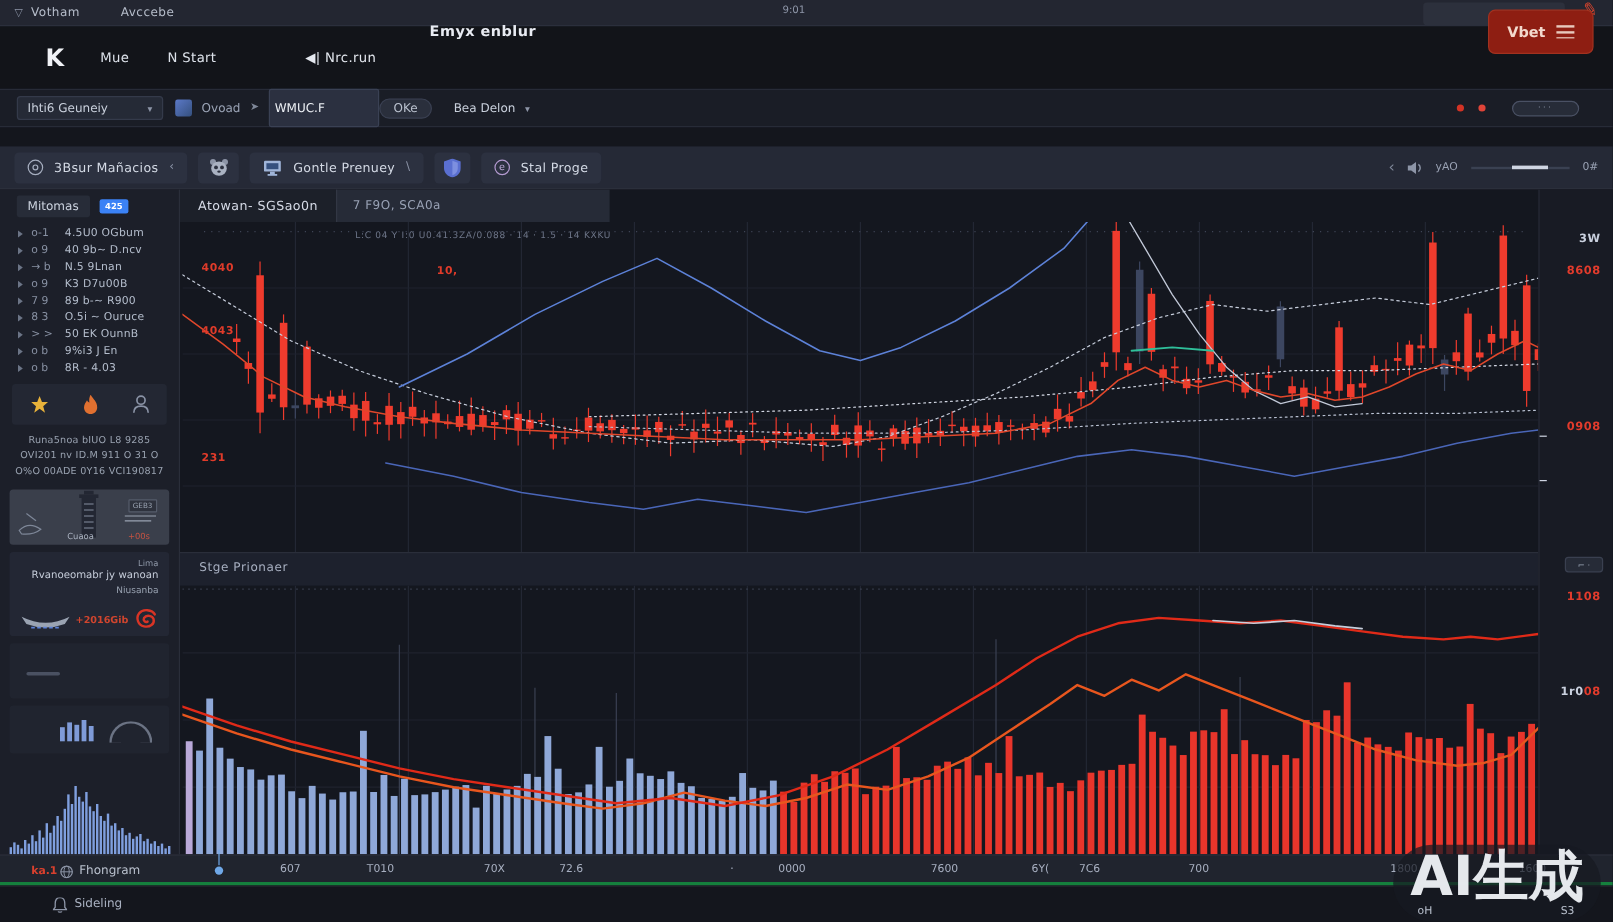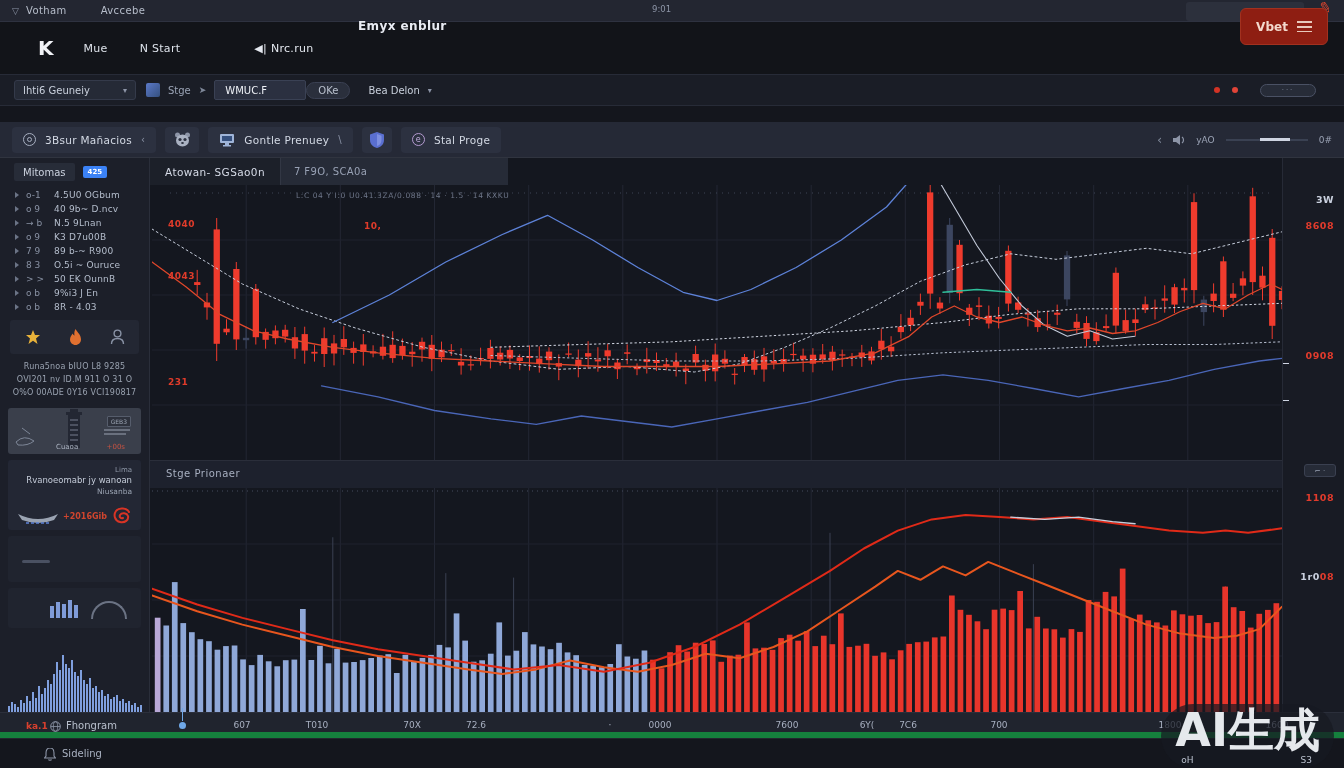--- a/index.html
+++ b/index.html
@@ -39,22 +39,22 @@
 .filterbar{position:absolute;top:74px;left:0;right:0;height:32px;background:#1a1d26;
   border-top:1px solid #272b37;border-bottom:1px solid #272b37;display:flex;
   align-items:center;padding:0 14px;font-size:10px}
 .fbox{background:#252a36;border:1px solid #343a4a;border-radius:3px;height:20px;
   display:flex;align-items:center;padding:0 8px;color:#c9d0dc}
 .caret{font-size:8px;color:#8d95a7;margin-left:8px}
 .appic{width:14px;height:14px;border-radius:2px;background:linear-gradient(135deg,#5b79c8,#35507e);
   margin:0 8px 0 10px}
 .crumb{color:#9aa3b5;display:flex;align-items:center;gap:8px;margin-right:8px}
 .crumb .arr{color:#7e8798;font-size:9px}
-.finput{width:92px;height:20px;background:#2b3040;border:1px solid #3a4154;border-radius:2px;
-  color:#eef1f6;font-size:10px;padding:0 10px;outline:none;font-family:inherit}
+.finput{width:92px;height:32px;background:#2b3040;border:1px solid #3a4154;border-radius:2px;
+  color:#eef1f6;font-size:10px;padding:0 4px;outline:none;font-family:inherit}
 .okpill{height:17px;border-radius:9px;background:#2a2f3c;border:1px solid #3a4052;
   padding:0 11px;display:flex;align-items:center;color:#b9c0cd;margin-left:auto}
 .userdrop{display:flex;align-items:center;color:#c9d0dc;margin:0 0 0 18px}
 .fspacer{flex:1}
 .reddot{width:6px;height:6px;border-radius:50%;background:#d23325;margin-left:12px}
 .endpill{width:56px;height:13px;border-radius:7px;border:1px solid #4a5164;background:#272c38;
   margin:0 14px 0 22px;display:flex;align-items:center;justify-content:center;
   font-size:7px;color:#8a93a6;letter-spacing:2px}
 
 
@@ -139,21 +139,21 @@
 .axis{position:absolute;right:0;top:0;width:62px;height:554px;background:#181b24;
   border-left:1px solid #262a36}
 .axlab{position:absolute;right:10px;font-size:9.5px;font-weight:bold;letter-spacing:.5px}
 .axdash{position:absolute;left:0;width:6px;height:1px;background:#cfd5e2}
 .axctrl{position:absolute;top:306px;right:8px;width:32px;height:13px;background:#262b37;
   border:1px solid #3a4050;border-radius:3px;font-size:7px;color:#98a1b2;display:flex;
   align-items:center;justify-content:center;gap:5px;cursor:pointer}
 
 
 .timebar{position:absolute;top:712px;left:0;right:0;height:26px;background:#20242e;
-  border-top:1px solid #2b2f3b;border-bottom:6px solid #15803d}
+  border-top:1px solid #2b2f3b;border-bottom:3px solid #15803d}
 .tb-red{position:absolute;left:26px;top:8px;font-size:9px;color:#d8402e;font-weight:bold}
 .tb-net{position:absolute;left:66px;top:7px;font-size:10px;color:#b9c0cd}
 .tb-dot{position:absolute;left:179px;top:9px;width:7px;height:7px;border-radius:50%;
   background:#6fa8e8}
 .tb-dotline{position:absolute;left:182px;top:-5px;width:1px;height:13px;background:#6fa8e8}
 .tick{position:absolute;top:7px;transform:translateX(-50%);font-size:9px;color:#a7afc0}
 .statusbar{position:absolute;top:738px;left:0;right:0;height:30px;background:#14161d;
   border-top:1px solid #23262f}
 .st-label{position:absolute;left:62px;top:9px;font-size:10px;color:#aab2c2}
 .wm{position:absolute;right:10px;bottom:0;background:rgba(22,25,33,.72);
@@ -189,21 +189,21 @@
     <span class="hamb"></span>
   </div>
 
   <div class="filterbar">
     <div class="fbox" style="width:122px;justify-content:space-between">
       <span>Ihti6 Geuneiy</span>
       <span class="caret">▾</span>
     </div>
     <span class="appic"></span>
     <span class="crumb">
-      <span>Stge</span>
+      <span>Ovoad</span>
       <span class="arr">➤</span>
     </span>
     <input class="finput" value="WMUC.F" style="">
     <div class="okpill">OKe</div>
     <span class="userdrop">
       <span>Bea Delon</span>
       <span class="caret">▾</span>
     </span>
     <span class="fspacer"></span>
     <span class="reddot"></span>

